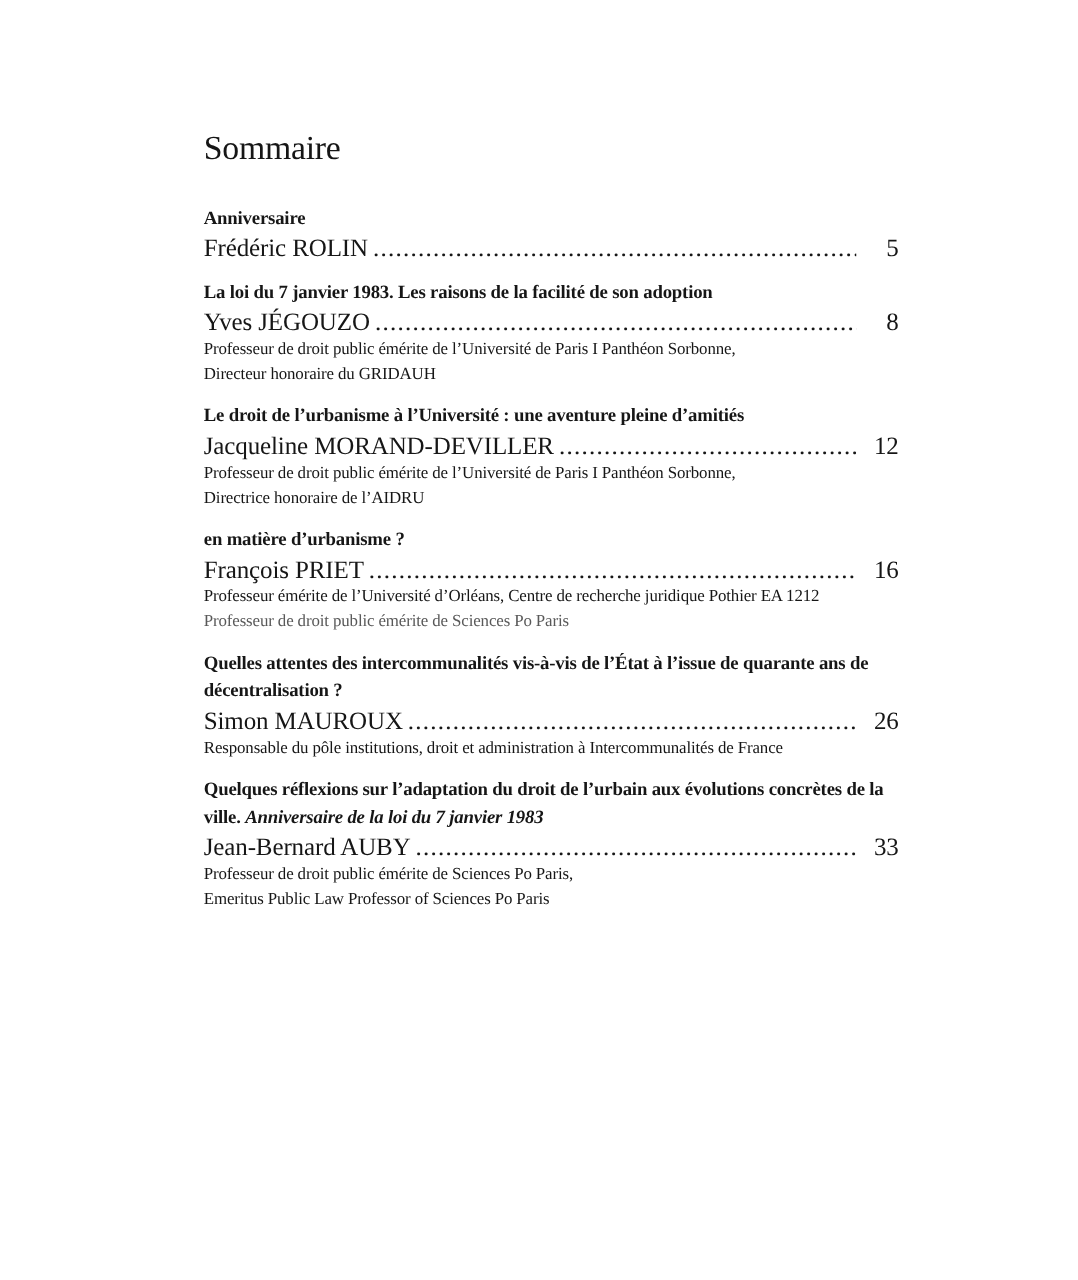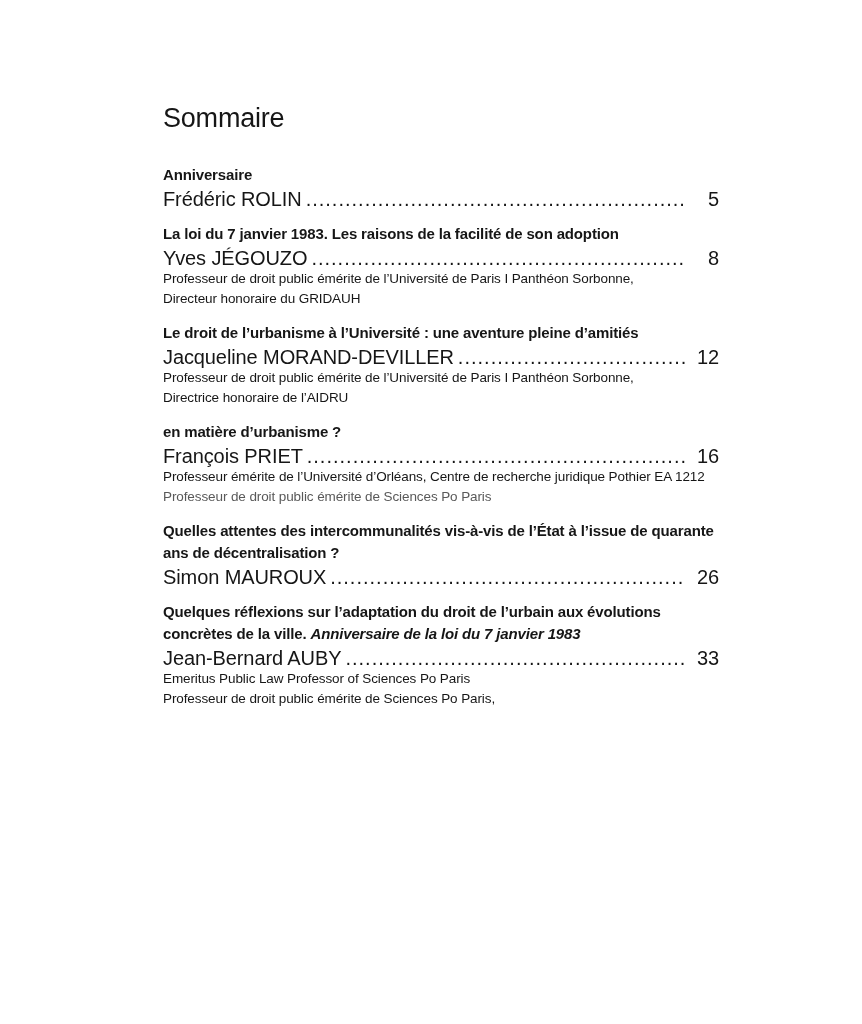--- a/index.html
+++ b/index.html
@@ -8,21 +8,21 @@
     --bg:#ffffff;
   }
   *{box-sizing:border-box;}
   html,body{margin:0;padding:0;background:var(--bg);}
   .page{
     width:750px;
     height:1024px;
     margin:0 auto;
     background:var(--bg);
     color:var(--text);
-    font-family:Liberation Sans, sans-serif;
+    font-family:Liberation Serif, serif;
     padding:102px 87px 0 107px;
     overflow:hidden;
   }
   .doc-title{
     font-size:27px;
     font-weight:500;
     line-height:32px;
     letter-spacing:-0.2px;
     margin:0 0 30px 0;
   }
@@ -133,27 +133,28 @@
       </section>
       <section class="entry">
         <h2 class="entry-title">
           <div class="title-line"><span class="seg">Quelles attentes des intercommunalités vis-à-vis de l’État à l’issue de quarante ans de décentralisation ?</span></div>
         </h2>
         <div class="author-line">
           <span class="author">Simon MAUROUX</span>
           <span class="leader">....................................................................................................................................................................................................................................................................</span>
           <span class="pagenum">26</span>
         </div>
+        <p class="affil">Responsable du pôle institutions, droit et administration à Intercommunalités de France</p>
       </section>
       <section class="entry">
         <h2 class="entry-title">
           <div class="title-line"><span class="seg">Quelques réflexions sur l’adaptation du droit de l’urbain aux évolutions concrètes de la ville. </span><span class="seg italic">Anniversaire de la loi du 7 janvier 1983</span></div>
         </h2>
         <div class="author-line">
           <span class="author">Jean-Bernard AUBY</span>
           <span class="leader">....................................................................................................................................................................................................................................................................</span>
           <span class="pagenum">33</span>
         </div>
+        <p class="affil">Professeur de droit public émérite de Sciences Po Paris,</p>
         <p class="affil">Emeritus Public Law Professor of Sciences Po Paris</p>
-        <p class="affil">Professeur de droit public émérite de Sciences Po Paris,</p>
       </section>
     </div>
 </div>
 
 </body></html>

